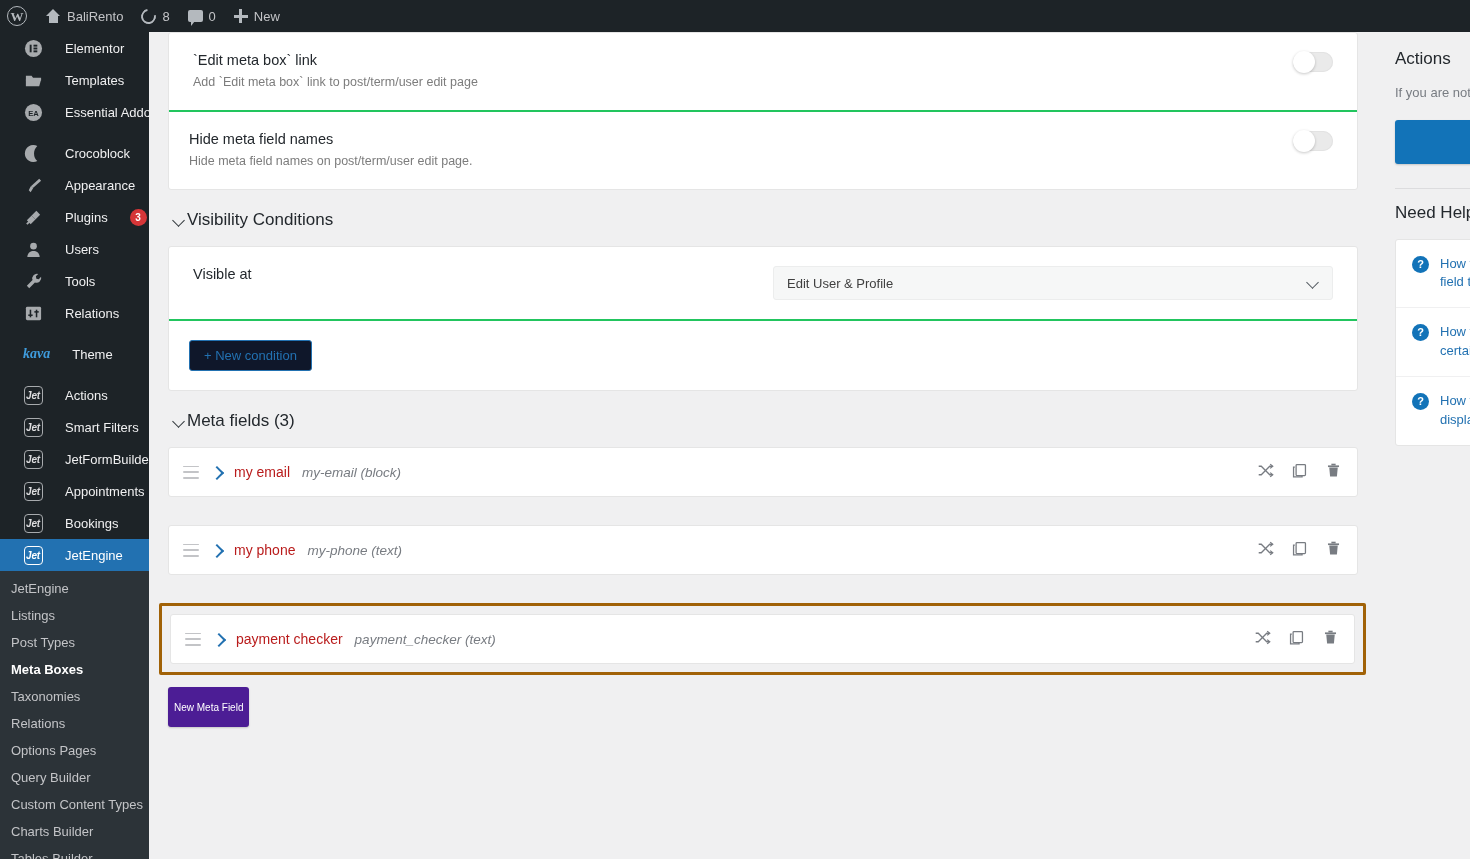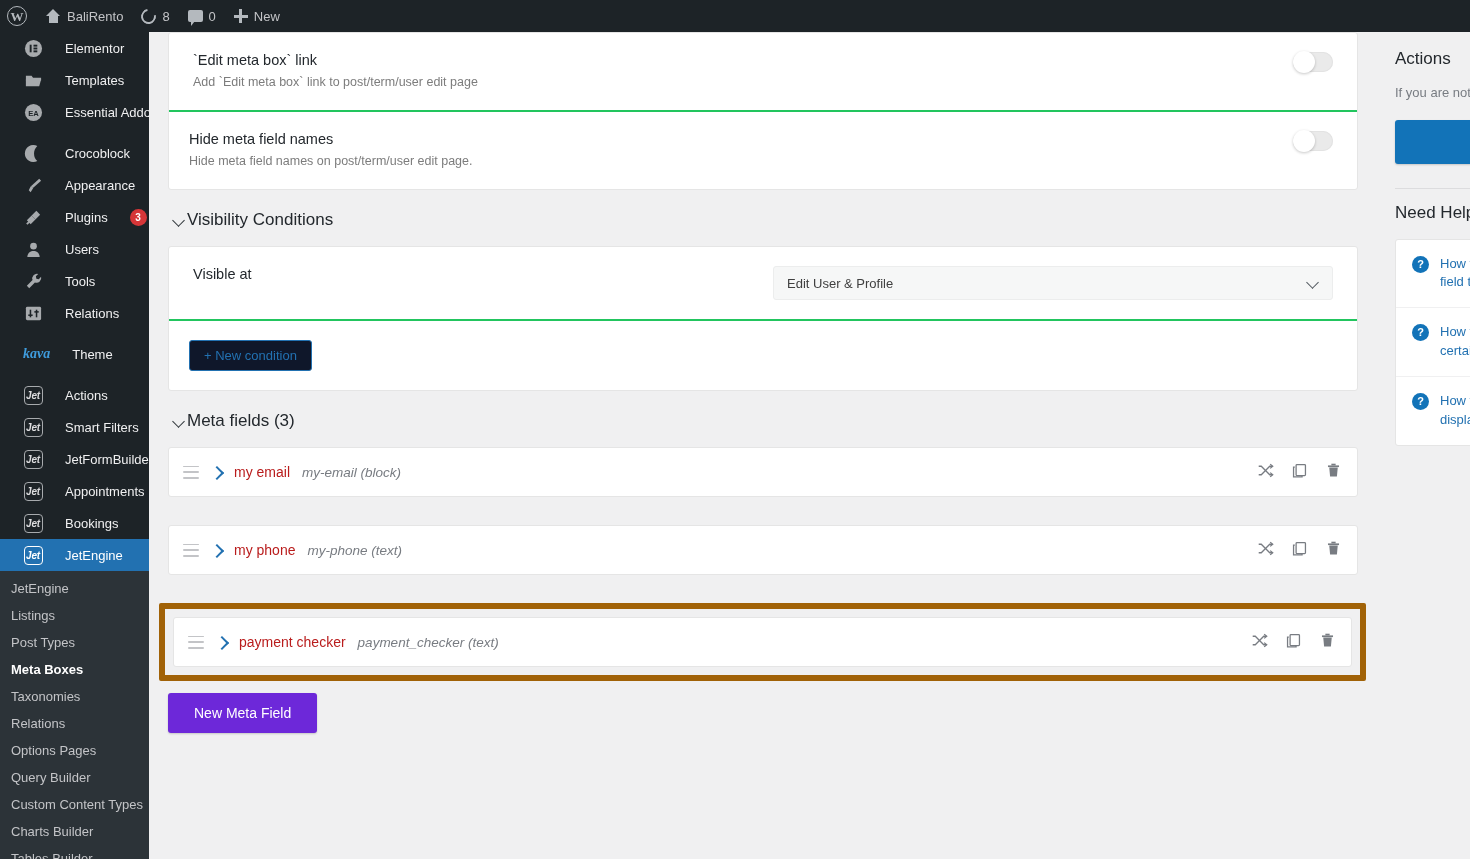--- a/index.html
+++ b/index.html
@@ -229,31 +229,31 @@
   .field-title {
     font-size: 14px; color: #b91c1c; margin-right: 12px; white-space: nowrap;
   }
   .field-slug {
     font-size: 13.5px; color: #787c82; font-style: italic; white-space: nowrap;
   }
   .row-spacer { flex: 1 1 auto; }
   .row-actions { display: flex; align-items: center; gap: 17px; color: #787c82; }
 
   .highlight-box {
-    border: 6px solid #a16207; border-radius: 2px;
+    border: 3px solid #a16207; border-radius: 2px;
     padding: 8px 8px 0 8px; margin: 0 0 6px -9px;
     width: 1207px;
   }
   .highlight-box .field-row { margin-bottom: 8px; }
 
   .btn-primary {
     display: inline-flex; align-items: center; justify-content: center;
-    height: 40px; padding: 0 26px;
-    background: #6d28d9; color: #fff;
-    border-radius: 3px; font-size: 14px;
+    height: 40px; padding: 0 6px;
+    background: #4c1d95; color: #fff;
+    border-radius: 3px; font-size: 10px;
     box-shadow: 0 1px 2px rgba(0,0,0,.18);
   }
 
   
   .right-panel {
     position: absolute; top: 0; left: 1228px;
     width: 242px; height: 827px;
   }
   .rp-title {
     font-size: 17px; color: #23282d;

